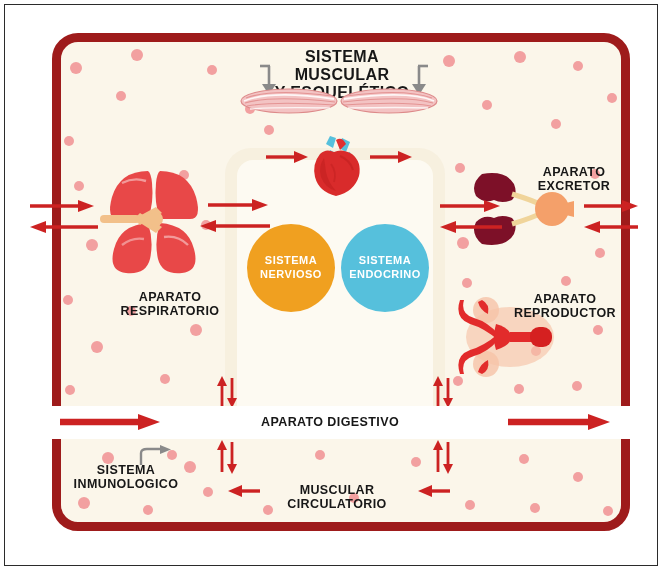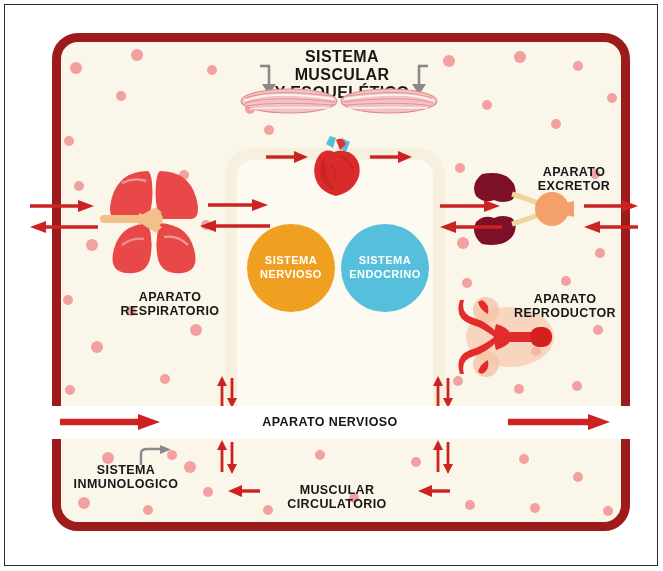--- a/index.html
+++ b/index.html
@@ -291,21 +291,21 @@
     <path d="M6 32 L6 8" stroke="#cc2222" stroke-width="2.8"></path>
     <path d="M1 10 L6 0 L11 10 Z" fill="#cc2222"></path>
     <path d="M16 2 L16 26" stroke="#cc2222" stroke-width="2.8"></path>
     <path d="M11 24 L16 34 L21 24 Z" fill="#cc2222"></path>
   </svg>
 
   <div class="frame-gap gap-left"></div>
   <div class="frame-gap gap-right"></div>
   <div class="digestive-band"></div>
 
-  <div class="lbl lbl-digestivo">APARATO NERVIOSO</div>
+  <div class="lbl lbl-digestivo">APARATO DIGESTIVO</div>
 
   <svg class="abs" style="left:60px;top:414px;" width="102" height="16">
     <path d="M0 8 L82 8" stroke="#cc2222" stroke-width="6.5"></path>
     <path d="M78 0 L100 8 L78 16 Z" fill="#cc2222"></path>
   </svg>
   <svg class="abs" style="left:508px;top:414px;" width="104" height="16">
     <path d="M0 8 L84 8" stroke="#cc2222" stroke-width="6.5"></path>
     <path d="M80 0 L102 8 L80 16 Z" fill="#cc2222"></path>
   </svg>
 

